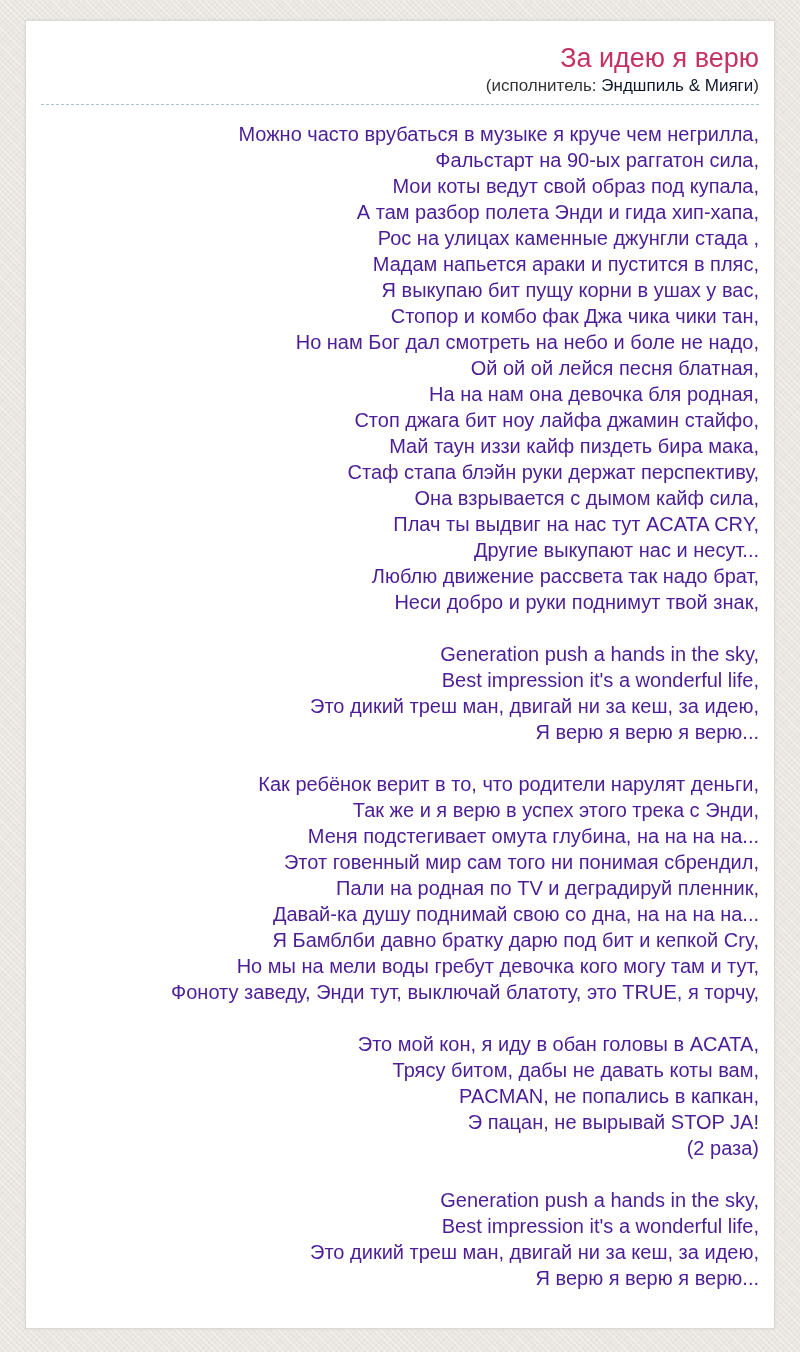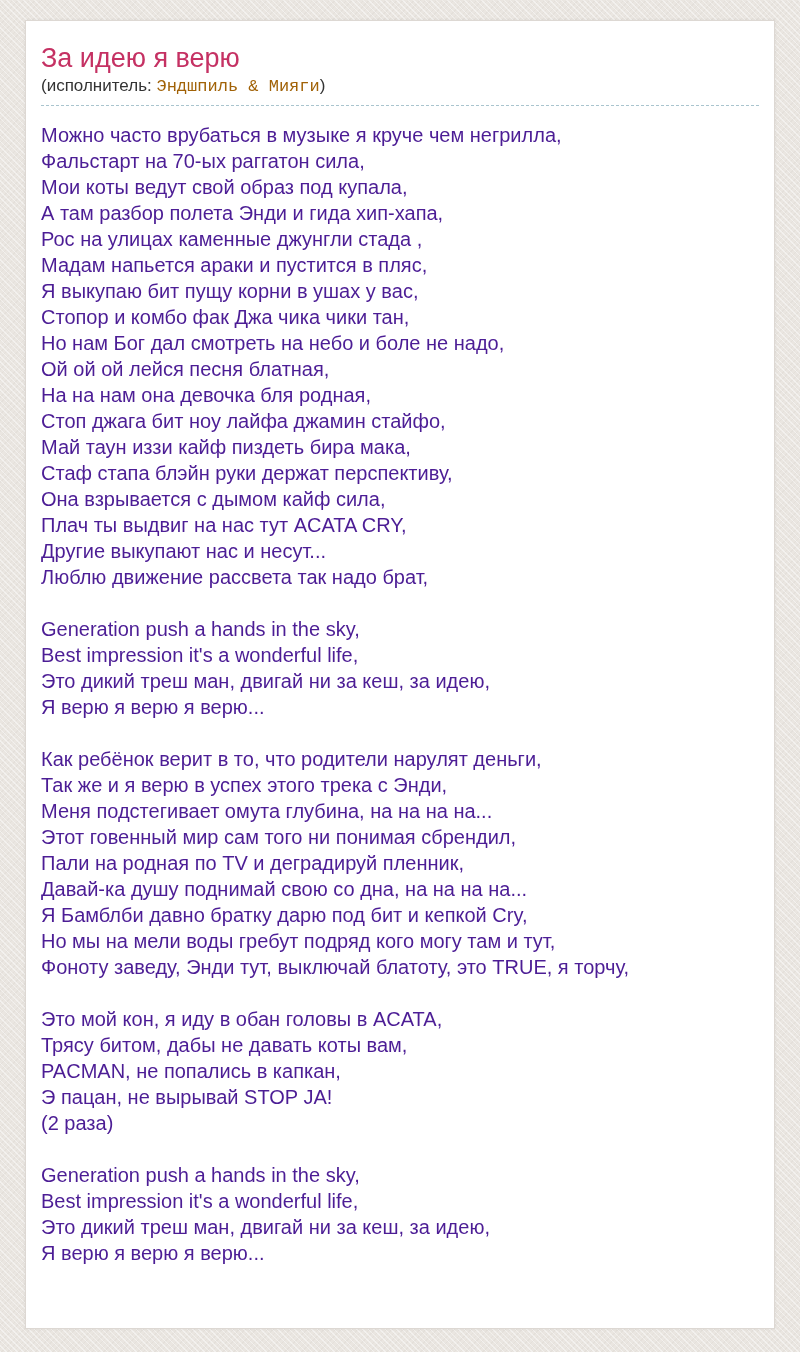--- a/index.html
+++ b/index.html
@@ -15,41 +15,41 @@
     min-height: 1352px;
   }
   .card {
     width: 750px;
     margin: 20px auto 0 auto;
     background: #ffffff;
     border: 1px solid #ddd8d3;
     box-shadow: 0 0 3px rgba(0,0,0,0.07);
     padding: 22px 15px 26px 15px;
     min-height: 1309px;
+    text-align: right;
   }
   .song-title {
     color: #c53163;
     font-size: 27px;
     font-weight: 400;
     line-height: 30px;
     margin-bottom: 2px;
   }
   .artist-line {
     font-size: 17px;
     color: #333333;
     line-height: 22px;
     padding-bottom: 7px;
     border-bottom: 1px dashed #a9c4ce;
     margin-bottom: 16px;
   }
   .artist-link {
-    color: #a16207;
+    color: #0f172a;
     text-decoration: none;
     cursor: pointer;
-    font-family: Liberation Mono, monospace;
   }
   .lyrics {
     font-size: 20px;
     color: #4c1d95;
   }
   .lyrics .line {
     line-height: 26px;
     min-height: 26px;
     white-space: pre-wrap;
   }
@@ -57,51 +57,52 @@
 </head>
 <body>
 
 <div class="card">
   <h1 class="song-title">За идею я верю</h1>
 
   <div class="artist-line"><span>(исполнитель: </span><a class="artist-link">Эндшпиль &amp; Мияги</a><span>)</span></div>
 
   <div class="lyrics">
       <div class="line">Можно часто врубаться в музыке я круче чем негрилла,</div>
-      <div class="line">Фальстарт на 70-ых раггатон сила,</div>
+      <div class="line">Фальстарт на 90-ых раггатон сила,</div>
       <div class="line">Мои коты ведут свой образ под купала,</div>
       <div class="line">А там разбор полета Энди и гида хип-хапа,</div>
       <div class="line">Рос на улицах каменные джунгли стада ,</div>
       <div class="line">Мадам напьется араки и пустится в пляс,</div>
       <div class="line">Я выкупаю бит пущу корни в ушах у вас,</div>
       <div class="line">Стопор и комбо фак Джа чика чики тан,</div>
       <div class="line">Но нам Бог дал смотреть на небо и боле не надо,</div>
       <div class="line">Ой ой ой лейся песня блатная,</div>
       <div class="line">На на нам она девочка бля родная,</div>
       <div class="line">Стоп джага бит ноу лайфа джамин стайфо,</div>
       <div class="line">Май таун иззи кайф пиздеть бира мака,</div>
       <div class="line">Стаф стапа блэйн руки держат перспективу,</div>
       <div class="line">Она взрывается с дымом кайф сила,</div>
       <div class="line">Плач ты выдвиг на нас тут ACATA CRY,</div>
       <div class="line">Другие выкупают нас и несут...</div>
       <div class="line">Люблю движение рассвета так надо брат,</div>
+      <div class="line">Неси добро и руки поднимут твой знак,</div>
       <div class="line"></div>
       <div class="line">Generation push a hands in the sky,</div>
       <div class="line">Best impression it's a wonderful life,</div>
       <div class="line">Это дикий треш ман, двигай ни за кеш, за идею,</div>
       <div class="line">Я верю я верю я верю...</div>
       <div class="line"></div>
       <div class="line">Как ребёнок верит в то, что родители нарулят деньги,</div>
       <div class="line">Так же и я верю в успех этого трека с Энди,</div>
       <div class="line">Меня подстегивает омута глубина, на на на на...</div>
       <div class="line">Этот говенный мир сам того ни понимая сбрендил,</div>
       <div class="line">Пали на родная по TV и деградируй пленник,</div>
       <div class="line">Давай-ка душу поднимай свою со дна, на на на на...</div>
       <div class="line">Я Бамблби давно братку дарю под бит и кепкой Cry,</div>
-      <div class="line">Но мы на мели воды гребут подряд кого могу там и тут,</div>
+      <div class="line">Но мы на мели воды гребут девочка кого могу там и тут,</div>
       <div class="line">Фоноту заведу, Энди тут, выключай блатоту, это TRUE, я торчу,</div>
       <div class="line"></div>
       <div class="line">Это мой кон, я иду в обан головы в ACATA,</div>
       <div class="line">Трясу битом, дабы не давать коты вам,</div>
       <div class="line">PACMAN, не попались в капкан,</div>
       <div class="line">Э пацан, не вырывай STOP JA!</div>
       <div class="line">(2 раза)</div>
       <div class="line"></div>
       <div class="line">Generation push a hands in the sky,</div>
       <div class="line">Best impression it's a wonderful life,</div>

